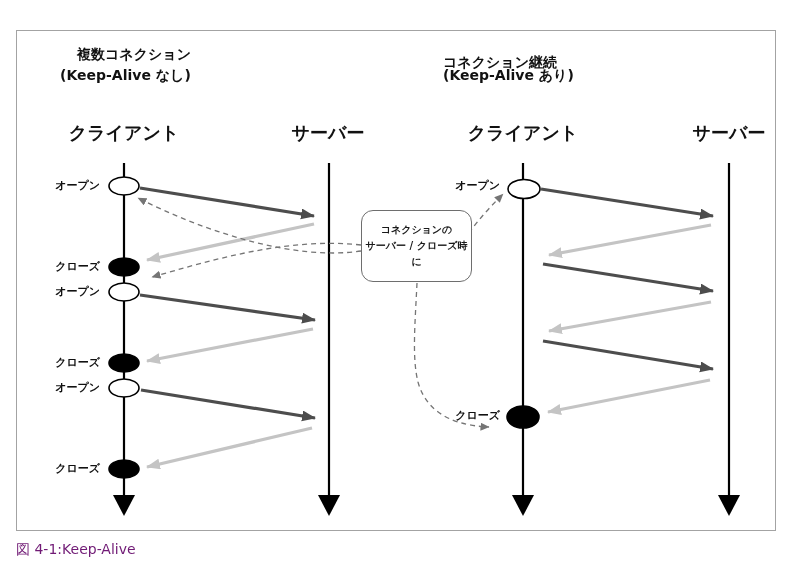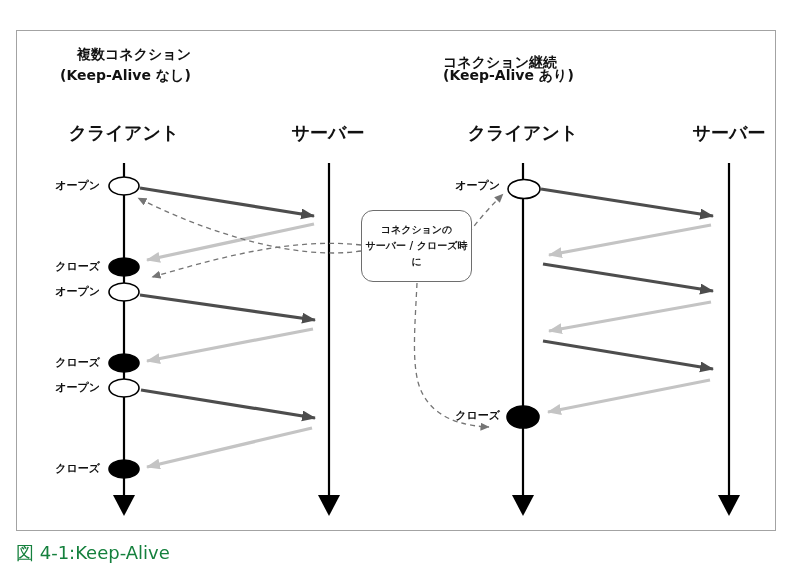--- a/index.html
+++ b/index.html
@@ -16,21 +16,21 @@
   .col-header{font-size:18px;font-weight:600;width:120px;text-align:center;}
   .node-label{font-size:11px;font-weight:600;width:60px;text-align:right;line-height:16px;}
   svg.canvas{position:absolute;left:0;top:0;z-index:1;}
   .layer{position:absolute;left:0;top:0;width:100%;height:100%;z-index:2;}
   .callout{
     position:absolute;left:361px;top:210px;width:111px;height:72px;z-index:3;
     border:1.4px solid #6e6e6e;border-radius:12px;background:#fff;box-sizing:border-box;
     display:flex;flex-direction:column;align-items:center;justify-content:center;
     font-size:10px;font-weight:600;line-height:16px;text-align:center;color:#1a1a1a;
   }
-  .caption{position:absolute;left:16px;top:541px;font-size:18px;color:#15803d;}
+  .caption{position:absolute;left:16px;top:541px;font-size:14px;color:#701a75;}
 </style>
 </head>
 <body>
 
 <div id="stage">
 
   <div class="frame"></div>
 
   <svg class="canvas" width="791" height="564" viewBox="0 0 791 564">
     <defs>

